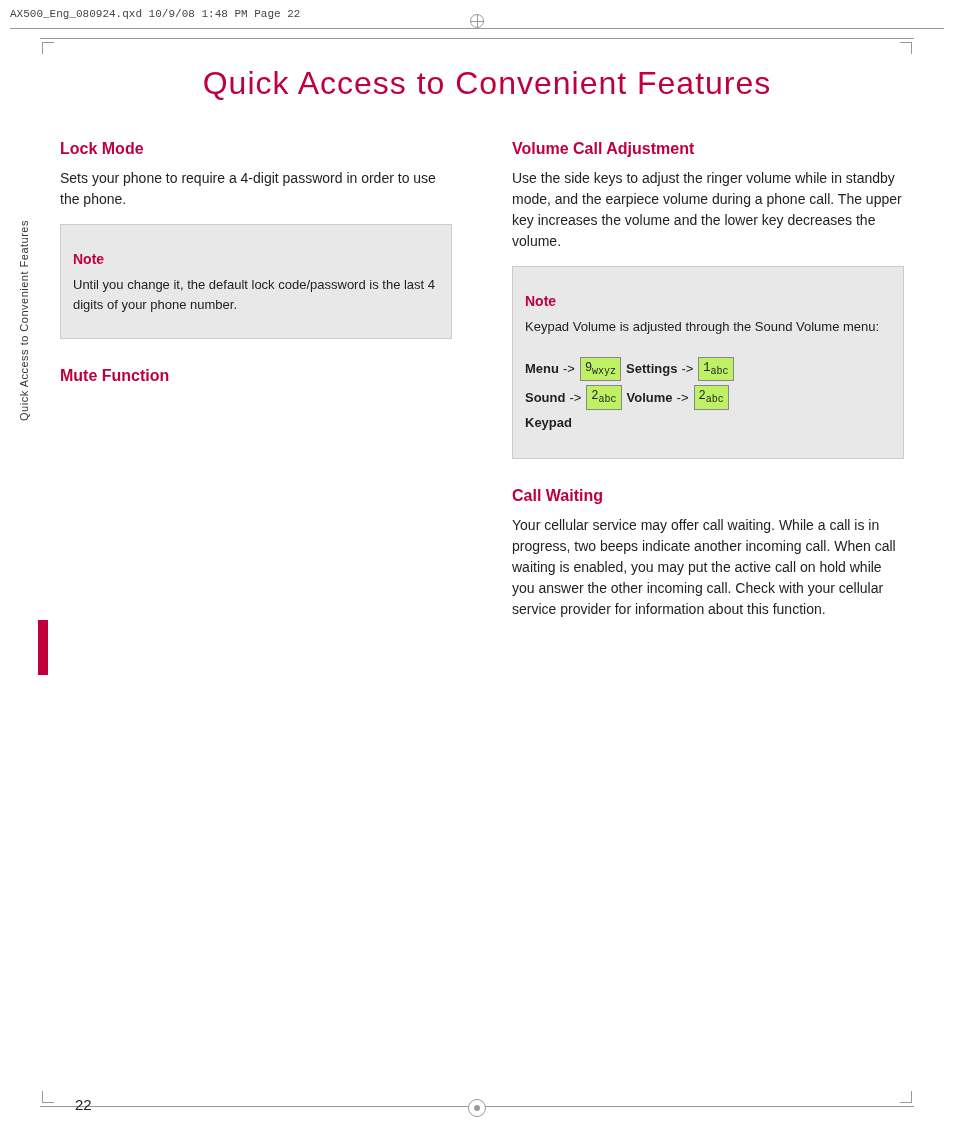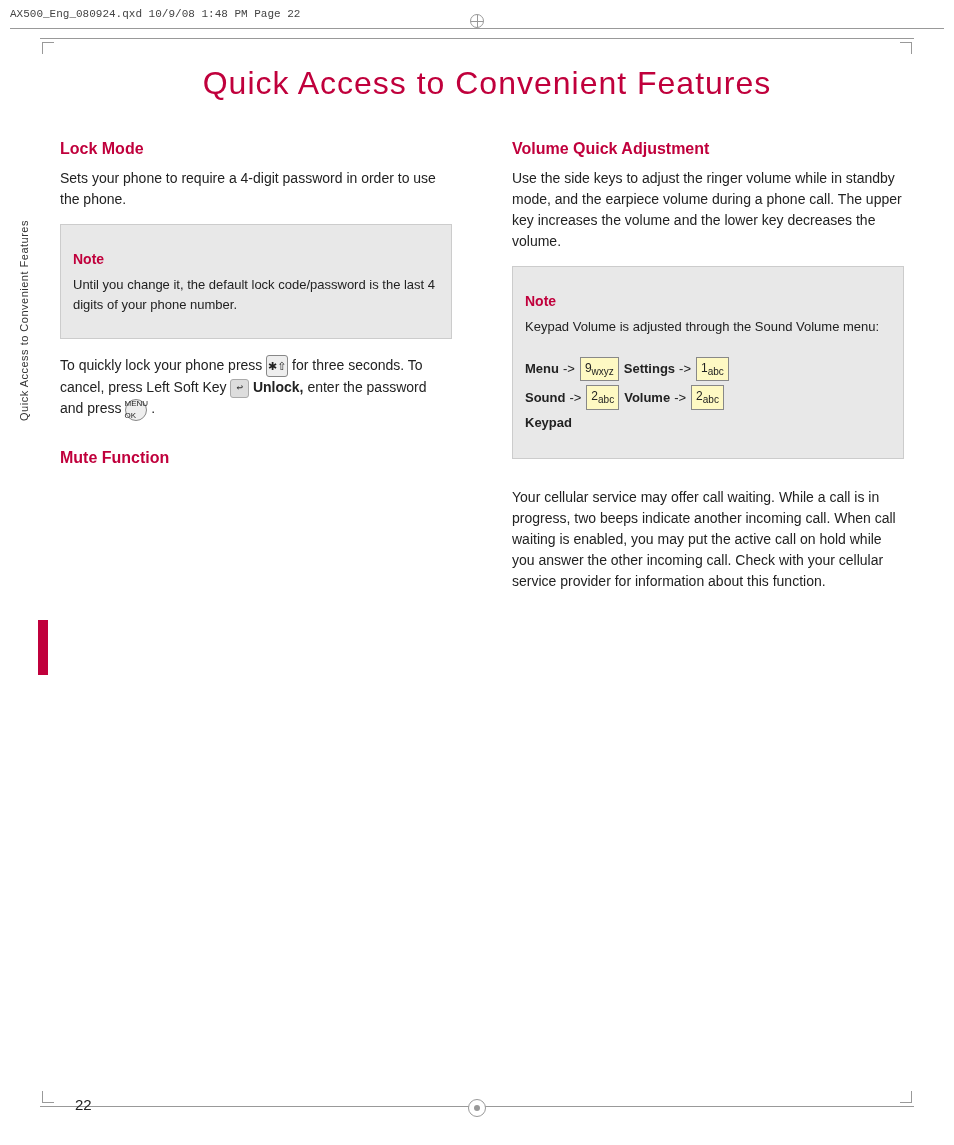--- a/index.html
+++ b/index.html
@@ -162,22 +162,23 @@
       font-size: 13px;
       margin-bottom: 2px;
       flex-wrap: wrap;
     }
 
     .note-menu-box {
       display: inline-block;
       border: 1px solid #888;
       padding: 1px 4px;
       font-size: 12px;
-      background: #fef9c3;
+      background: #bef264;
       margin: 1px;
+      font-family: Liberation Mono, monospace;
     }
 
     .mute-section {
       margin-top: 28px;
     }
 
     .call-waiting-section {
       margin-top: 28px;
     }
 
@@ -287,42 +288,32 @@
 
     <div>
       <div class="section-title">Lock Mode</div>
       <p class="section-text">Sets your phone to require a 4-digit password in order to use the phone.</p>
 
       <div class="note-box">
         <span class="note-title">Note</span>
         <span>Until you change it, the default lock code/password is the last 4 digits of your phone number.</span>
       </div>
 
-      <p class="section-text">
-        <span>To quickly lock your phone press</span>
-        <span class="star-key-icon">✱⇧</span>
-        <span> for three seconds. To cancel, press Left Soft Key </span>
-        <span class="key-icon">↩</span>
-        <strong> Unlock,</strong>
-        <span> enter the password and press </span>
-        <span class="menu-ok-icon" style="font-size:8px;">MENU<br>OK</span>
-        <span> .</span>
-      </p>
     </div>
 
     <div class="mute-section">
       <div class="section-title">Mute Function</div>
     </div>
 
   </div>
 
   <div class="right-column">
 
     <div>
-      <div class="section-title">Volume Quick Adjustment</div>
+      <div class="section-title">Volume Call Adjustment</div>
       <p class="section-text">Use the side keys to adjust the ringer volume while in standby mode, and the earpiece volume during a phone call. The upper key increases the volume and the lower key decreases the volume.</p>
 
       <div class="note-box">
         <span class="note-title">Note</span>
         <span>Keypad Volume is adjusted through the Sound Volume menu:</span>
         <br><br>
         <div class="note-menu-line">
           <strong>Menu</strong>
           <span>-&gt;</span>
           <span class="note-menu-box">9<sub>wxyz</sub></span>
@@ -338,20 +329,21 @@
           <span>-&gt;</span>
           <span class="note-menu-box">2<sub>abc</sub></span>
         </div>
         <div class="note-menu-line">
           <strong>Keypad</strong>
         </div>
       </div>
     </div>
 
     <div class="call-waiting-section">
+      <div class="section-title">Call Waiting</div>
       <p class="section-text">Your cellular service may offer call waiting. While a call is in progress, two beeps indicate another incoming call. When call waiting is enabled, you may put the active call on hold while you answer the other incoming call. Check with your cellular service provider for information about this function.</p>
     </div>
 
   </div>
 </div>
 
 <div class="center-circle">
   <div class="center-circle-inner"></div>
 </div>
 

